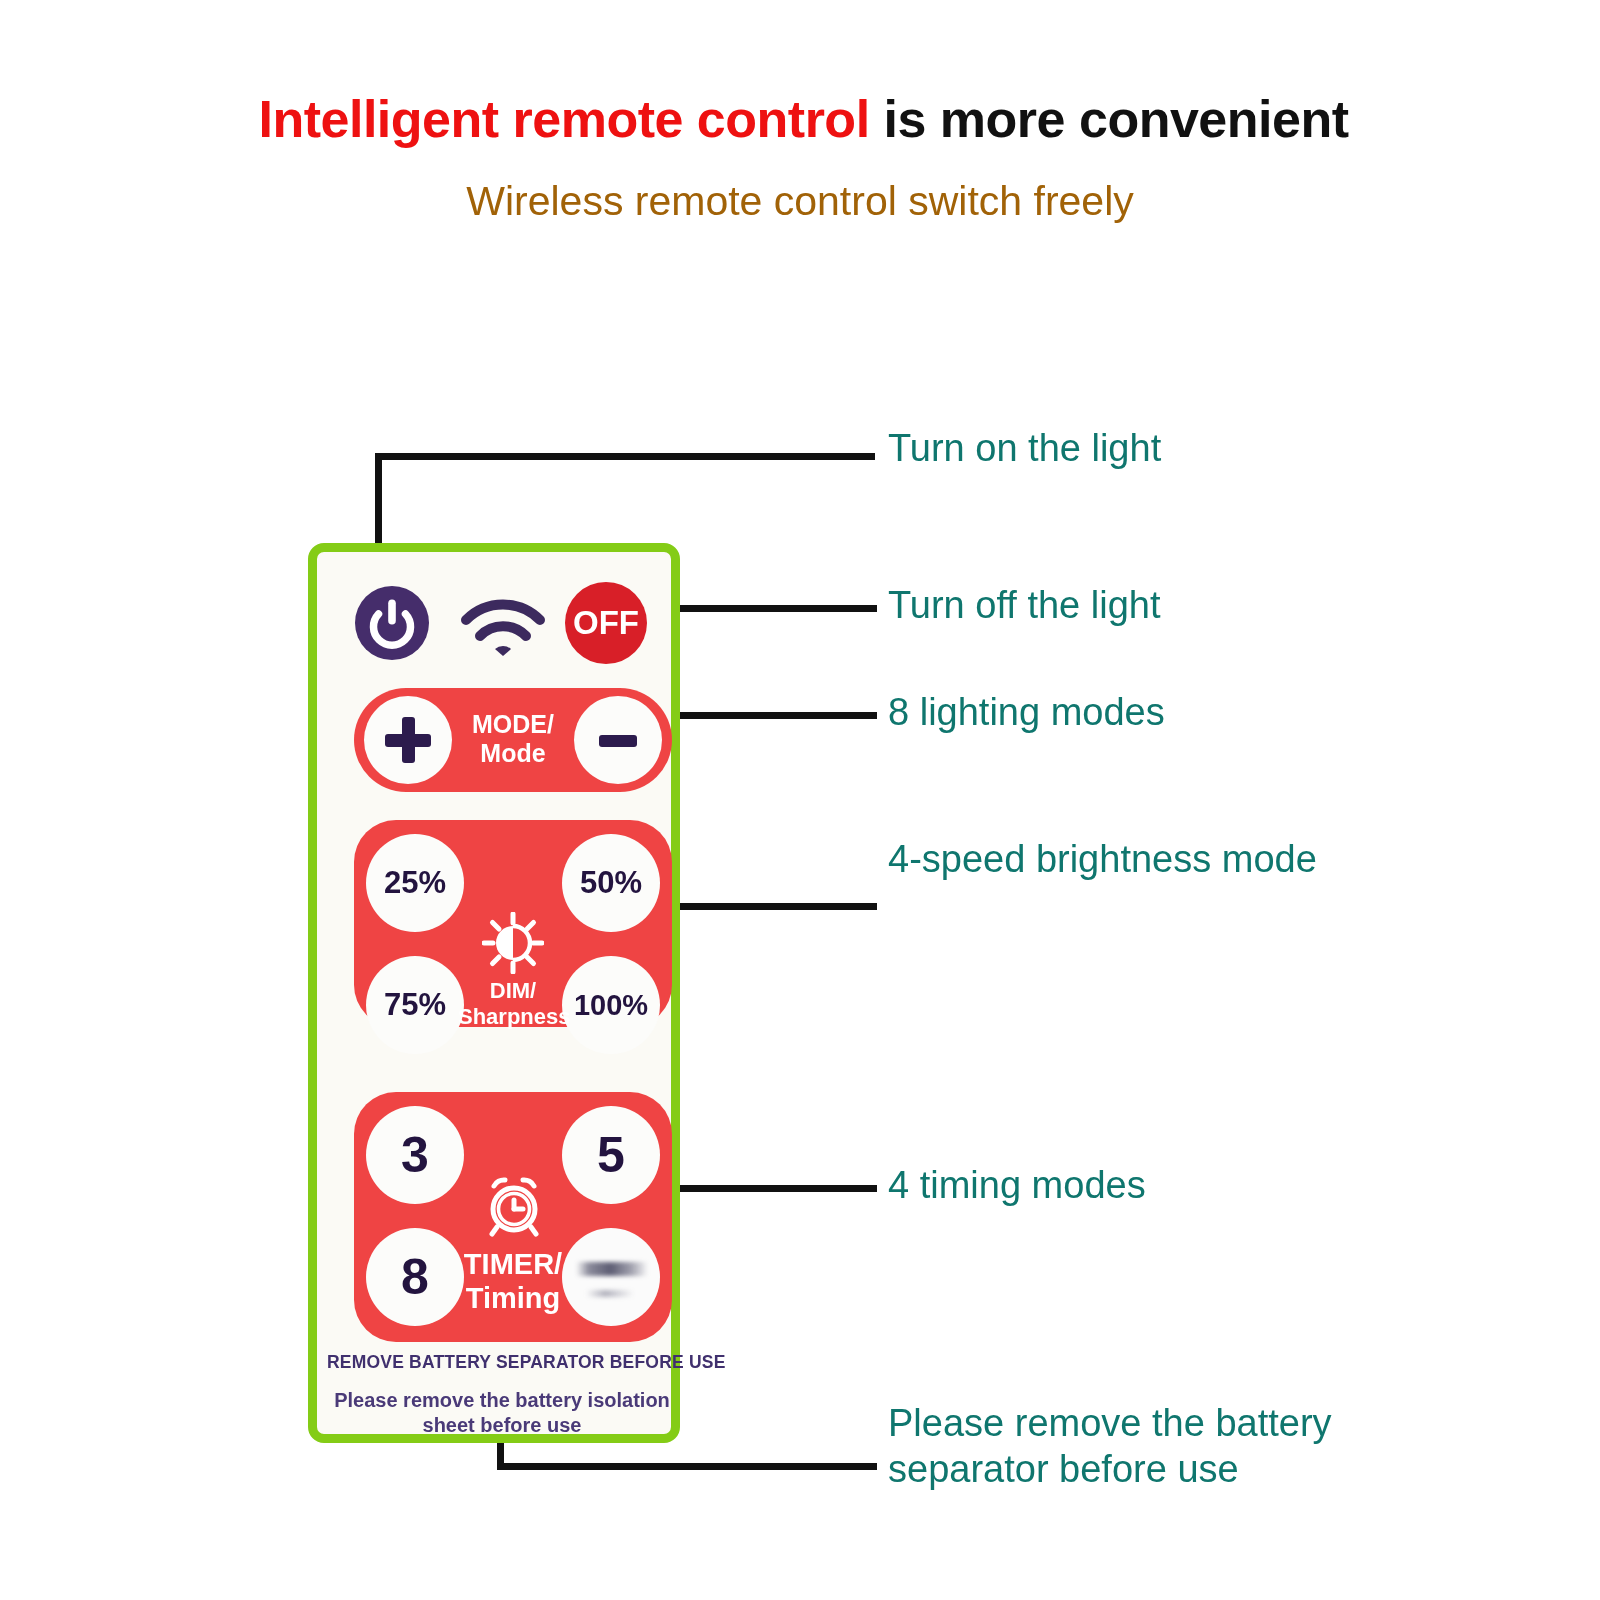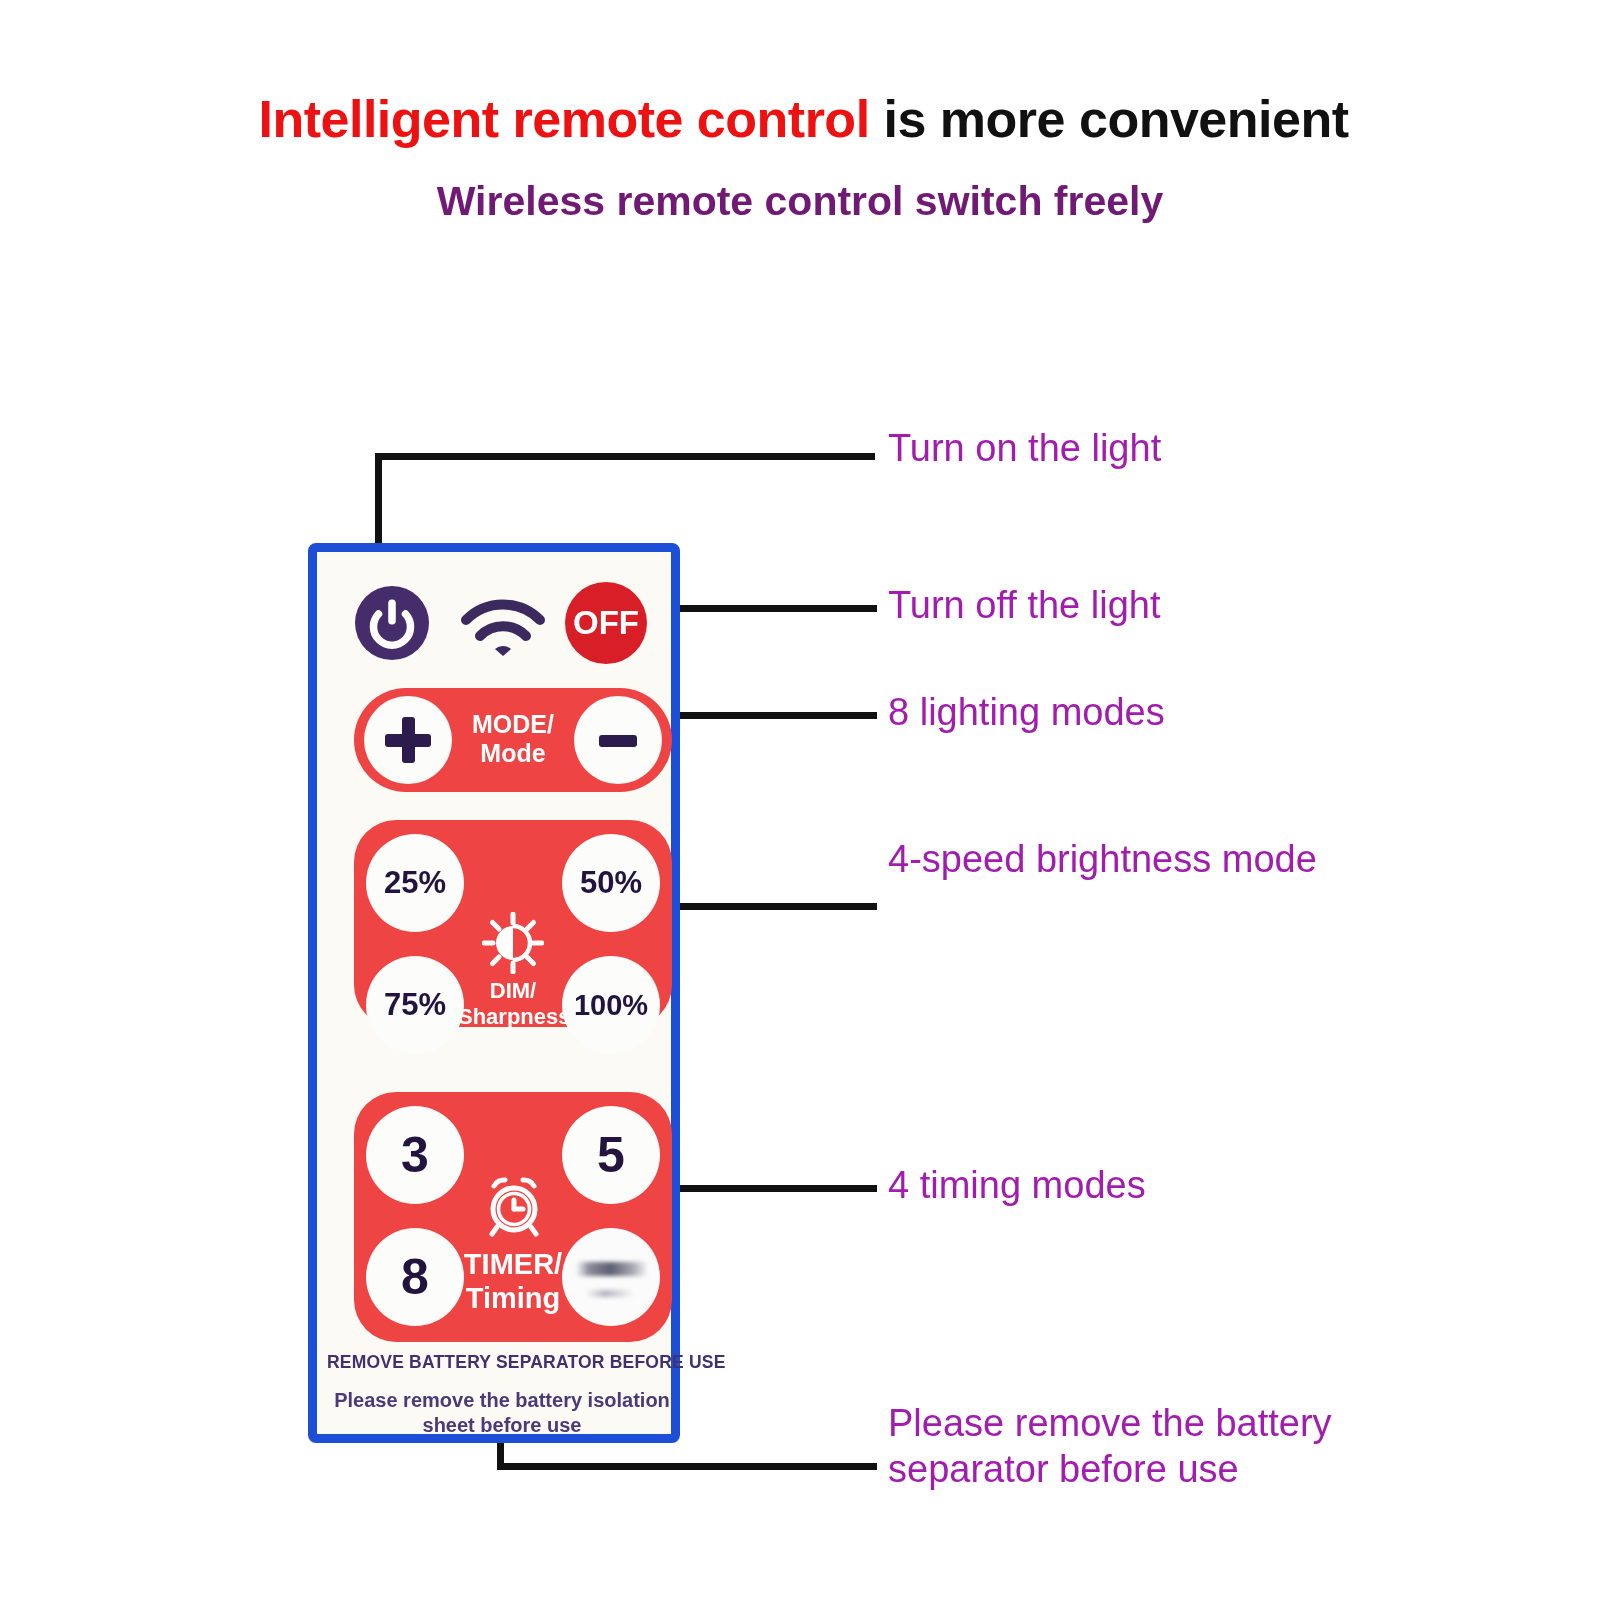--- a/index.html
+++ b/index.html
@@ -36,34 +36,34 @@
   #title-red {
     color: #ee1111;
   }
   #subtitle {
     position: absolute;
     left: 0;
     top: 178px;
     width: 1600px;
     text-align: center;
     font-size: 41px;
-    color: #701a75;
-    font-weight: 700;
+    color: #a16207;
+    font-weight: 400;
   }
 
   
   #remote {
     position: absolute;
     left: 308px;
     top: 543px;
     width: 372px;
     height: 900px;
     background: #fbfaf5;
-    border: 9px solid #1d4ed8;
-    border-radius: 8px;
+    border: 9px solid #84cc16;
+    border-radius: 16px;
     box-sizing: border-box;
     z-index: 5;
   }
 
   
   .top-row {
     position: absolute;
     left: 0;
     top: 24px;
     width: 100%;
@@ -259,21 +259,21 @@
     background: #111111;
     z-index: 3;
   }
   .lh { height: 7px; }
   .lv { width: 7px; }
 
   
   .callout {
     position: absolute;
     font-size: 38px;
-    color: #a21caf;
+    color: #0f766e;
     font-weight: 400;
     line-height: 1.22;
     white-space: pre-line;
     z-index: 6;
   }
 </style>
 </head>
 <body>
 
 <div id="page">

